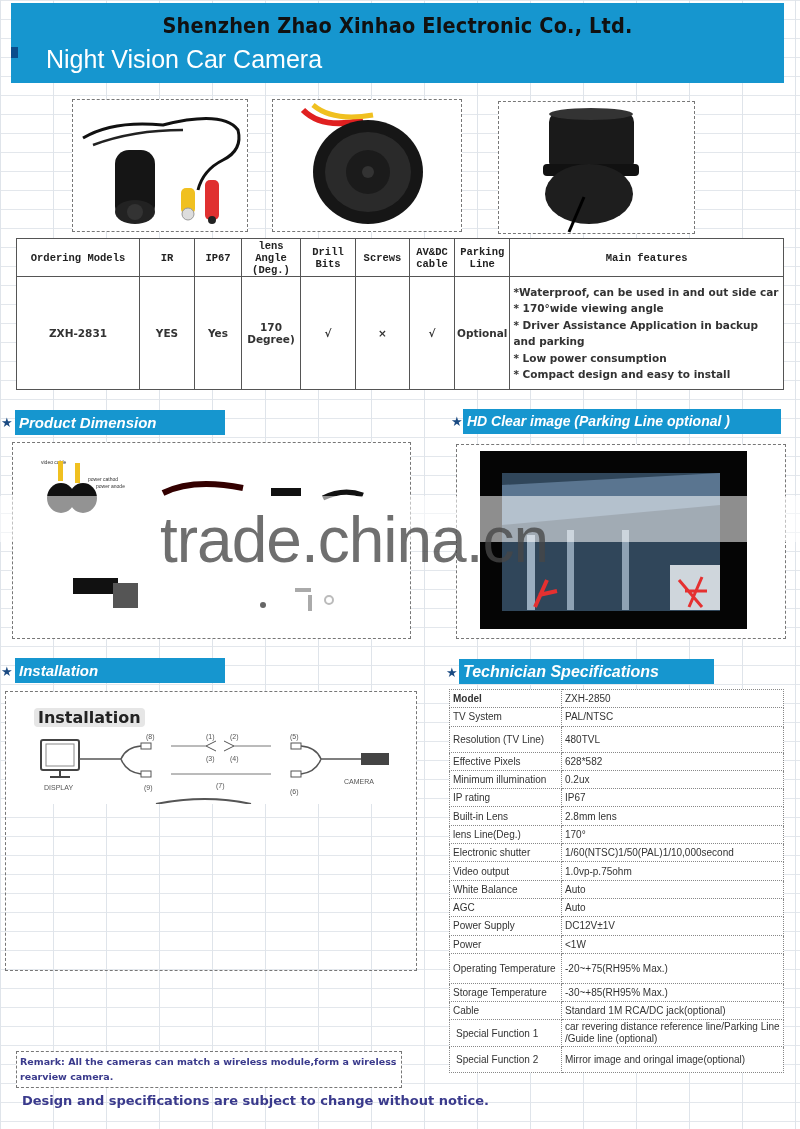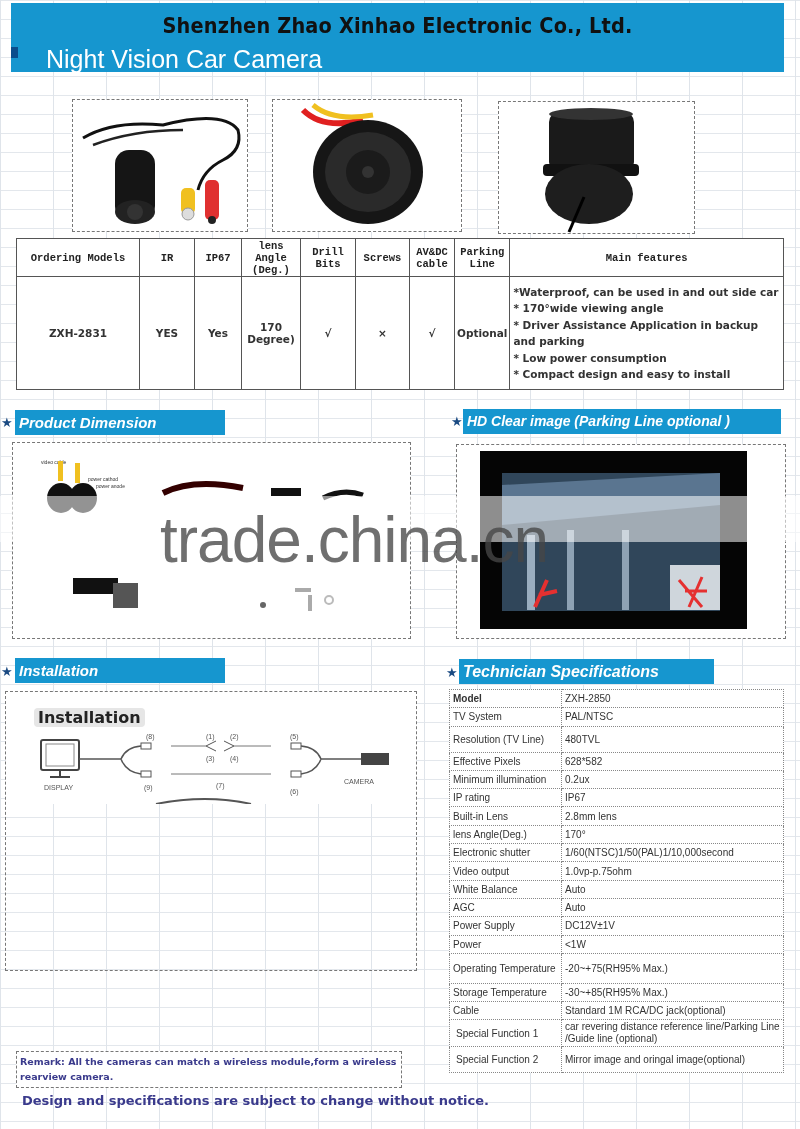--- a/index.html
+++ b/index.html
@@ -6,21 +6,21 @@
   body{
     width:800px;height:1129px;position:relative;overflow:hidden;
     font-family:"Liberation Sans",sans-serif;color:#222;
     background-color:#fff;
     background-image:
       linear-gradient(to right,#dfe4ea 1px,transparent 1px),
       linear-gradient(to bottom,#e3e7ec 1px,transparent 1px);
     background-size:53px 100%,100% 19px;
   }
   .abs{position:absolute;}
-  .header{left:11px;top:3px;width:773px;height:69px;background:#1696cf;}
+  .header{left:11px;top:3px;width:773px;height:80px;background:#1696cf;}
   .company{position:absolute;left:0;right:0;top:11px;text-align:center;font-family:"DejaVu Sans",sans-serif;font-weight:bold;font-size:21px;color:#111;letter-spacing:0.2px;transform:scaleX(0.92);}
   .subtitle{position:absolute;left:35px;top:42px;font-size:25px;color:#fff;}
   .bullet-sq{position:absolute;left:0;top:44px;width:7px;height:11px;background:#0a4d8c;}
 
   .dash{border:1px dashed #777;}
   .photo{background:#fff;overflow:hidden;}
 
   table{border-collapse:collapse;}
   .order{left:16px;top:238px;width:768px;background:#fff;}
   .order th,.order td{border:1px solid #555;font-family:"DejaVu Sans",sans-serif;font-size:10.5px;text-align:center;color:#333;padding:0 2px;}
@@ -230,21 +230,21 @@
       </tr>
   <tr>
         <td class="k">IP rating</td>
         <td>IP67</td>
       </tr>
   <tr>
         <td class="k">Built-in Lens</td>
         <td>2.8mm lens</td>
       </tr>
   <tr>
-        <td class="k">lens Angle(Deg.)</td>
+        <td class="k">lens Line(Deg.)</td>
         <td>170°</td>
       </tr>
   <tr>
         <td class="k">Electronic shutter</td>
         <td>1/60(NTSC)1/50(PAL)1/10,000second</td>
       </tr>
   <tr>
         <td class="k">Video output</td>
         <td>1.0vp-p.75ohm</td>
       </tr>

